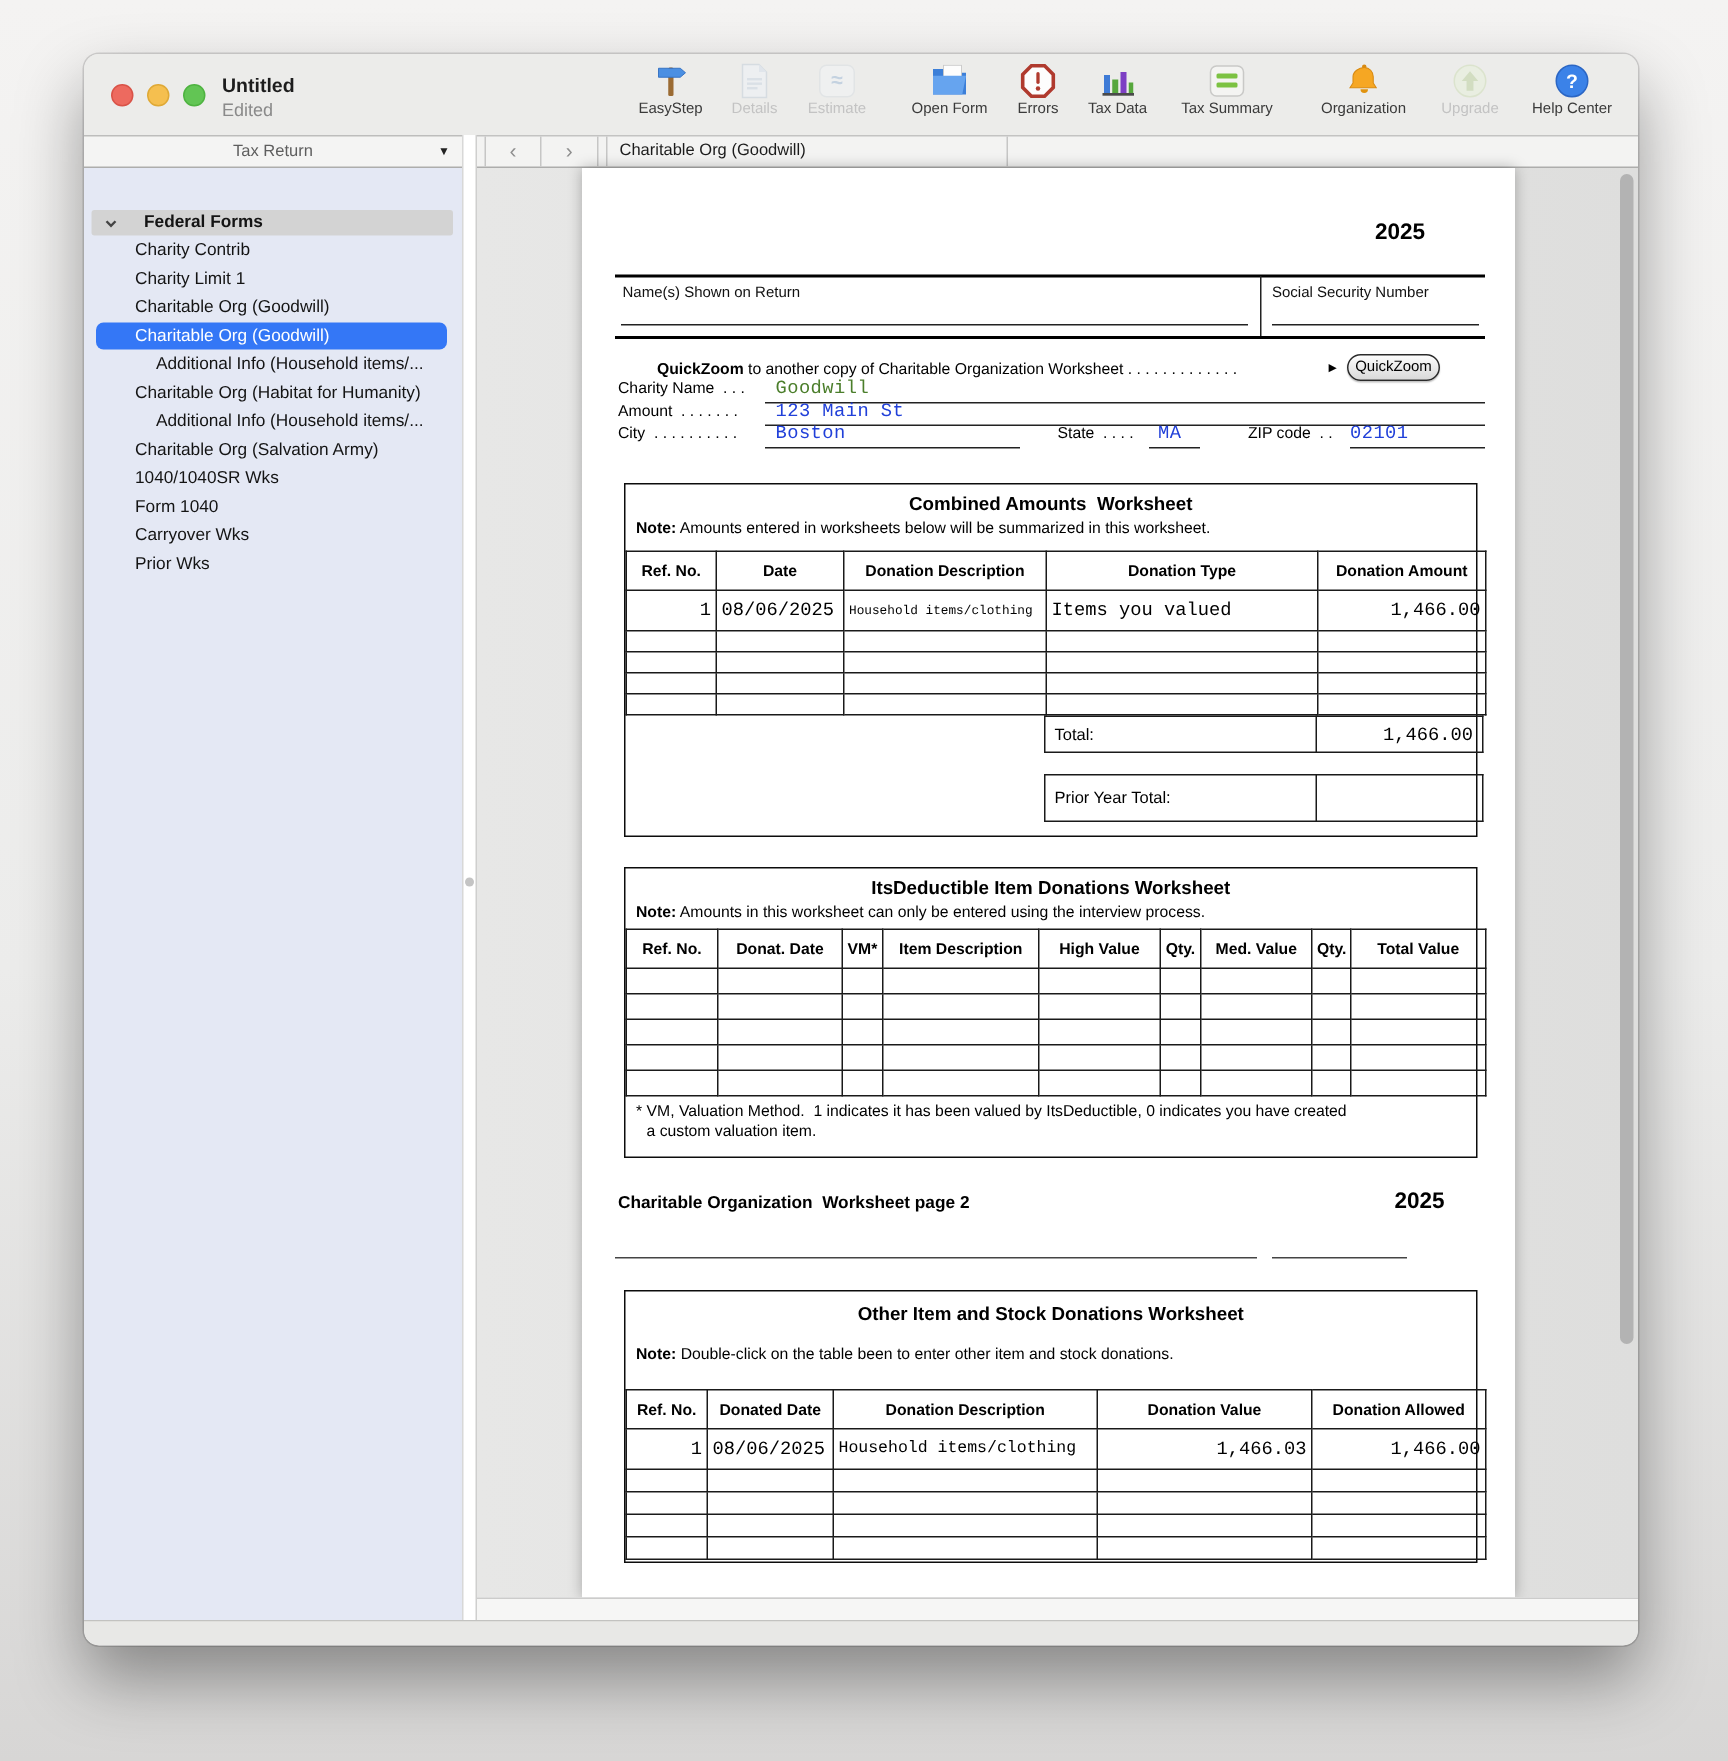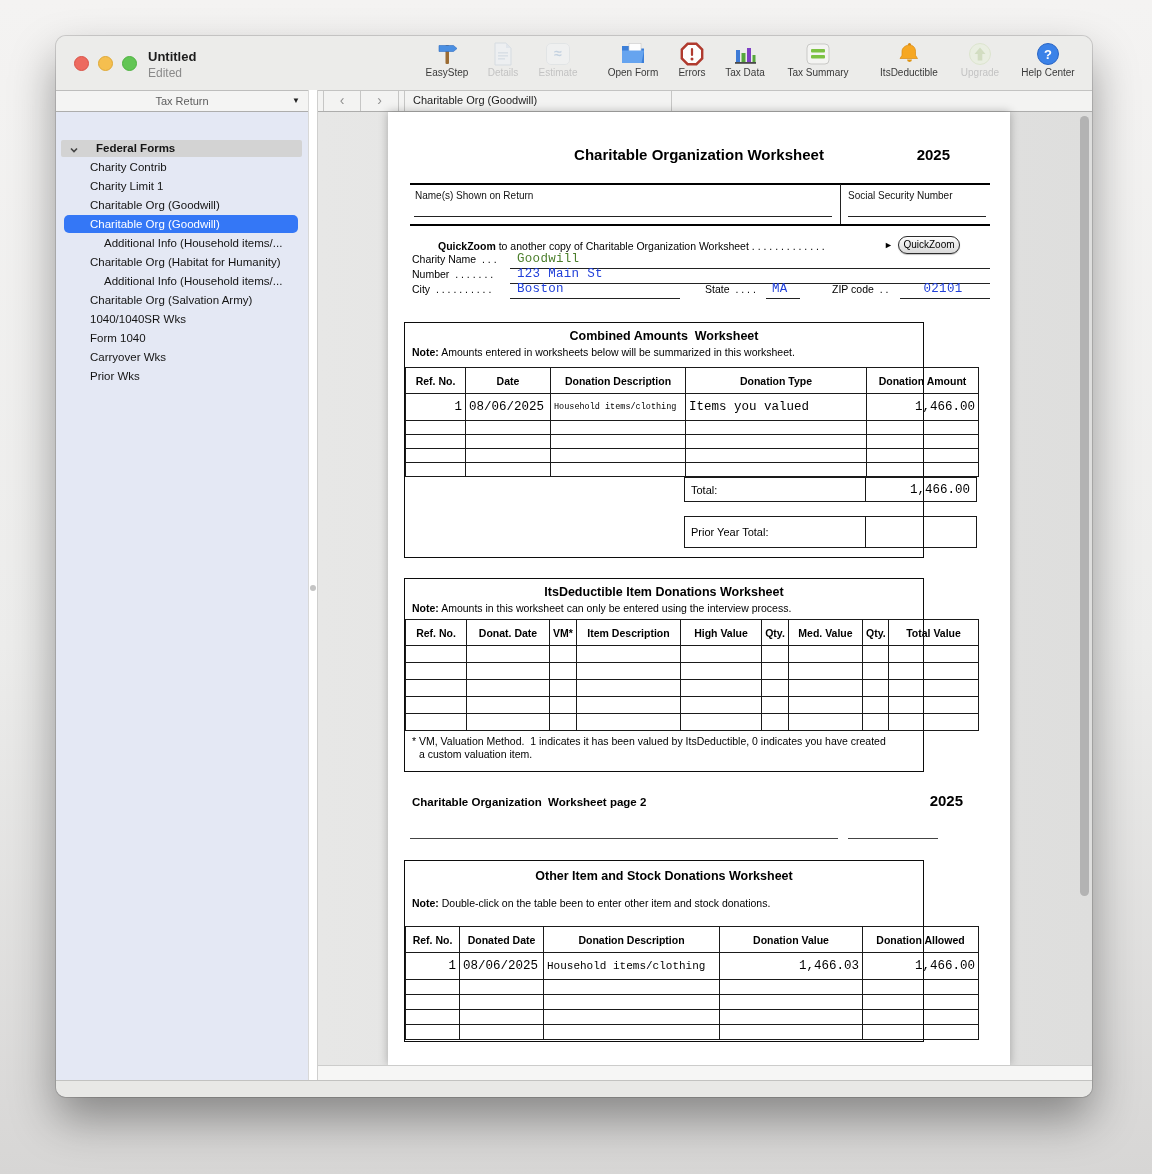--- a/index.html
+++ b/index.html
@@ -72,21 +72,21 @@
   .lbl10{position:absolute;font-size:10px;color:#111;white-space:nowrap}
   .mono{font-family:"Liberation Mono","DejaVu Sans Mono",monospace}
   .fval{position:absolute;font-size:12.5px;letter-spacing:.3px;white-space:nowrap}
   .blue{color:#2140d9}
   .green{color:#4b7e2b}
   .qzline{position:absolute;left:50px;top:128px;font-size:10.5px;white-space:pre}
   .qzbtn{position:absolute;left:510px;top:124px;width:60px;height:16px;border:1.5px solid #2b2b2b;border-radius:9px;
          background:linear-gradient(#fdfdfd,#d9d9d9);font-size:10px;text-align:center;line-height:15px;
          box-shadow:0 1px 1px rgba(0,0,0,.25)}
   .qzarr{position:absolute;left:496px;top:128px;font-size:9px}
-  .box{position:absolute;left:16px;width:520px;border:1.6px solid #0c0c0c;box-sizing:border-box}
+  .box{position:absolute;left:28px;width:569px;border:1.6px solid #0c0c0c;box-sizing:border-box}
   .box-title{position:absolute;top:6px;left:0;right:0;text-align:center;font-size:12.5px;font-weight:bold;white-space:pre}
   .box-note{position:absolute;top:23px;left:7px;font-size:10.5px;white-space:pre}
   table.grid{position:absolute;left:0;border-collapse:collapse;table-layout:fixed;width:100%}
   .grid th,.grid td{border:1px solid #1a1a1a;padding:0 3px;overflow:hidden;white-space:nowrap}
   .grid th{font-size:10.5px;font-weight:bold;text-align:center;font-family:"Liberation Sans",sans-serif}
   .grid td{font-family:"Liberation Mono","DejaVu Sans Mono",monospace;font-size:12.5px}
   tr.hrow{height:26px} tr.drow{height:27px} tr.erow{height:14px} tr.erow17{height:17px} tr.erow15{height:15px}
   td.rt{text-align:right} td.ctr{text-align:left} td.sm{font-size:8.5px} td.md{font-size:11px}
   .minitbl{position:absolute;border-collapse:collapse;table-layout:fixed}
   .minitbl td{border:1px solid #1a1a1a;padding:0 6px;overflow:hidden;white-space:nowrap;font-size:11px}
@@ -176,21 +176,21 @@
       <div class="tlabel">Tax Summary</div>
     </div>
     <div class="titem" style="left:808px">
       <div class="ticon">
         <svg width="22" height="24" viewBox="0 0 22 24">
             <rect x="10" y="1" width="3" height="3" rx="1.5" fill="#d88a12"></rect>
             <path d="M11.5 3C15 3 17.5 5.8 17.5 9.2v4.1l2 3.2H2l2-3.2V9.2C4 5.8 7.9 3 11.5 3z" fill="#f6a723" stroke="#d88a12" stroke-width="0.7"></path>
             <path d="M9 17.5a2.5 2.5 0 0 0 5 0z" fill="#e0930f"></path>
           </svg>
       </div>
-      <div class="tlabel">ItsDeductible</div>
+      <div class="tlabel">Organization</div>
     </div>
     <div class="titem disabled" style="left:879px">
       <div class="ticon">
         <svg width="24" height="24" viewBox="0 0 24 24">
             <circle cx="12" cy="12" r="10.5" fill="#e7f0da" stroke="#ccdcb2"></circle>
             <path d="M12 5.5l5.5 6.5h-3.2v6.5h-4.6V12H6.5z" fill="#b9cf9a"></path>
           </svg>
       </div>
       <div class="tlabel">Upgrade</div>
     </div>
@@ -262,50 +262,49 @@
       </div>
   </div>
 
   <div class="splitter">
     <div class="splitdot"></div>
   </div>
 
   <div class="content">
     <div class="page">
 
-      <div class="ftitle">Charitable Organization Worksheet</div>
       <div class="fyear">2025</div>
       <div class="hr2" style="left:22px;top:71px;width:580px"></div>
       <div class="lbl10" style="left:27px;top:78px">Name(s) Shown on Return</div>
       <div class="lbl10" style="left:460px;top:78px">Social Security Number</div>
       <div class="vr1" style="left:452px;top:72px;height:42px"></div>
       <div class="hr1" style="left:26px;top:104px;width:418px"></div>
       <div class="hr1" style="left:460px;top:104px;width:138px"></div>
       <div class="hr2" style="left:22px;top:112px;width:580px"></div>
 
       <div class="qzline"><b>QuickZoom</b><span> to another copy of Charitable Organization Worksheet </span><span>. . . . . . . . . . . . .</span></div>
       <div class="qzarr">►</div>
       <div class="qzbtn">QuickZoom</div>
 
       <div class="lbl" style="left:24px;top:141px"><span>Charity Name</span>&nbsp;&nbsp;<span>. . .</span></div>
       <div class="fval mono green" style="left:129px;top:140px">Goodwill</div>
       <div class="hr1" style="left:122px;top:156px;width:480px"></div>
 
-      <div class="lbl" style="left:24px;top:156px"><span>Number</span>&nbsp;&nbsp;<span>. . . . . . .</span></div>
+      <div class="lbl" style="left:24px;top:156px"><span>Amount</span>&nbsp;&nbsp;<span>. . . . . . .</span></div>
       <div class="fval mono blue" style="left:129px;top:155px">123 Main St</div>
       <div class="hr1" style="left:122px;top:171px;width:480px"></div>
 
       <div class="lbl" style="left:24px;top:171px"><span>City</span>&nbsp;&nbsp;<span>. . . . . . . . . .</span></div>
       <div class="fval mono blue" style="left:129px;top:170px">Boston</div>
       <div class="hr1" style="left:122px;top:186px;width:170px"></div>
       <div class="lbl" style="left:317px;top:171px"><span>State</span>&nbsp;&nbsp;<span>. . . .</span></div>
       <div class="fval mono blue" style="left:384px;top:170px">MA</div>
       <div class="hr1" style="left:378px;top:186px;width:34px"></div>
       <div class="lbl" style="left:444px;top:171px"><span>ZIP code</span>&nbsp;&nbsp;<span>. .</span></div>
-      <div class="fval mono blue" style="left:512px;top:170px;width:86px;text-align:center">02101</div>
+      <div class="fval mono blue" style="left:512px;top:170px;width:86px;text-align:left">02101</div>
       <div class="hr1" style="left:512px;top:186px;width:90px"></div>
 
       <div class="box" style="top:210px;height:236px">
         <div class="box-title">Combined Amounts  Worksheet</div>
         <div class="box-note"><b>Note:</b><span> Amounts entered in worksheets below will be summarized in this worksheet.</span></div>
         <table class="grid" style="top:44px">
           <colgroup>
               <col style="width:60px">
               <col style="width:85px">
               <col style="width:135px">

